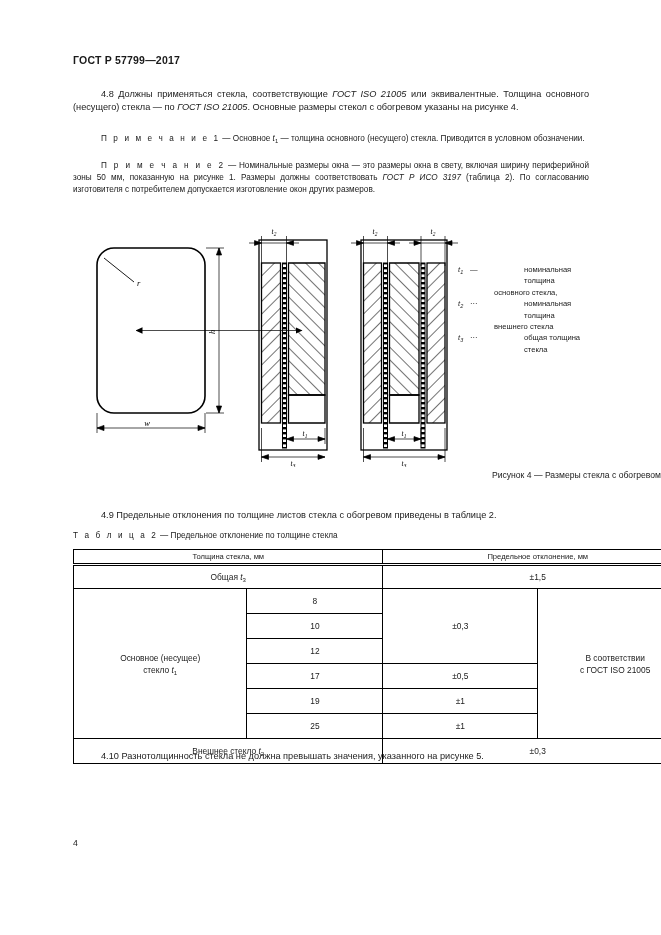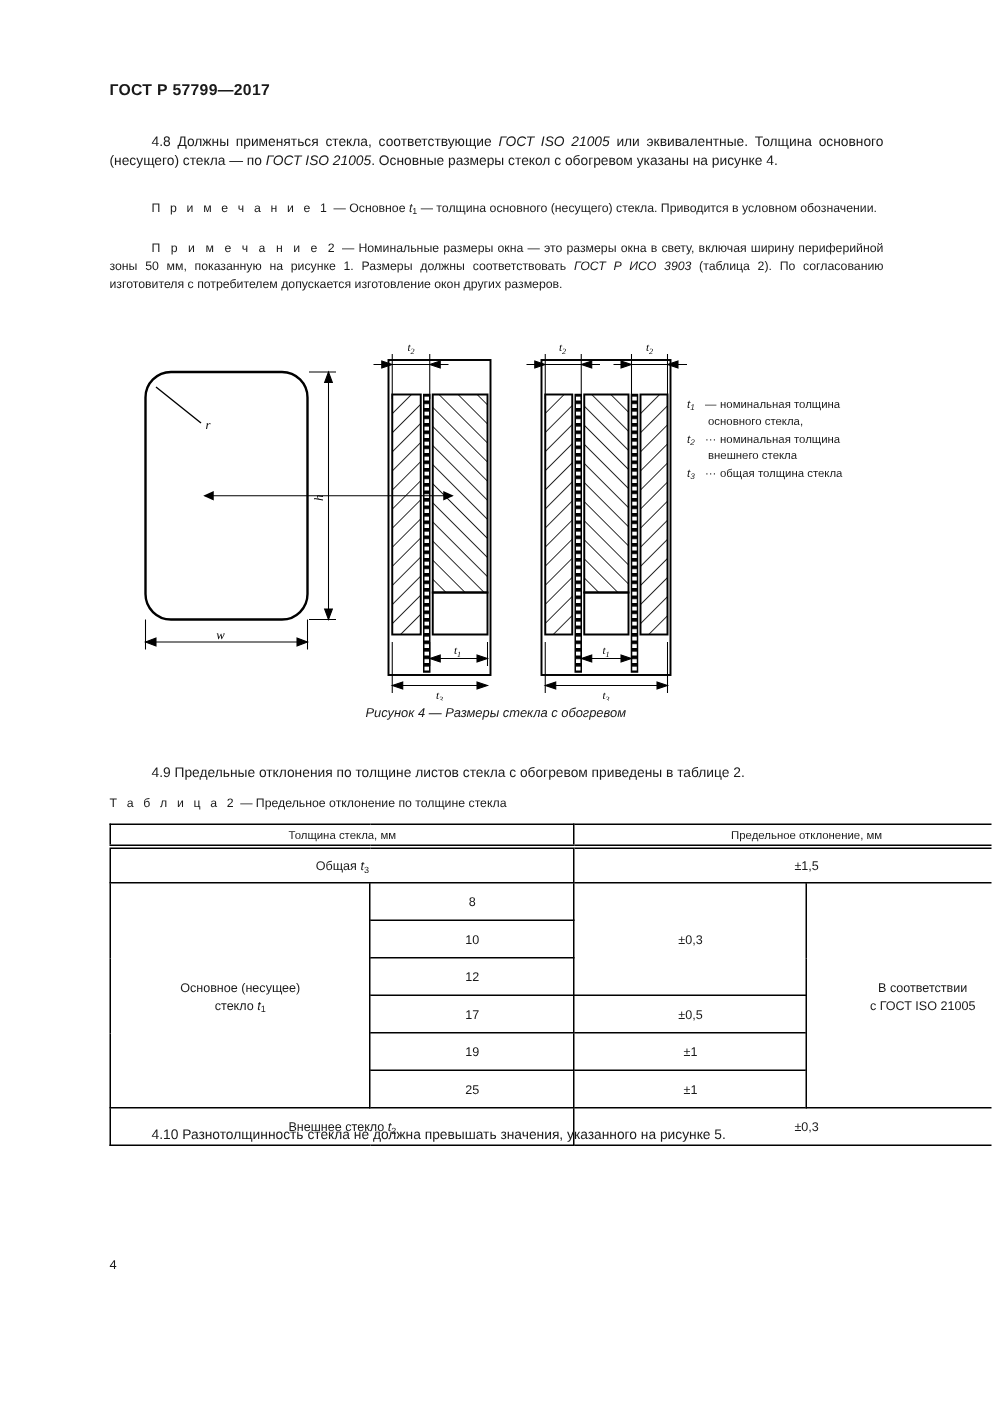--- a/index.html
+++ b/index.html
@@ -29,35 +29,34 @@
     margin:0;font-size:8.2px;line-height:12.2px;text-align:justify;
     text-indent:28px;
   }
   .sp{letter-spacing:2.1px;}
   .it{font-style:italic;}
   sub{font-size:.72em;vertical-align:-.28em;line-height:0;}
 
   
   .figure{position:absolute;left:73px;top:222px;width:516px;height:245px;}
   .fig-caption{
-    position:absolute;left:0;top:470px;width:661px;text-align:center;
+    position:absolute;left:0;top:470px;width:661px;text-align:right;
     font-size:8.6px;
-    font-style:italic;
   }
 
   
   .legend{
     position:absolute;left:458px;top:264px;font-size:7.6px;line-height:11.4px;
     width:145px;
   }
   .legend .lrow{display:flex;}
   .legend .lsym{width:12px;flex:none;font-style:italic;}
   .legend .ldash{width:10px;flex:none;}
-  .legend .ltxt{flex:1;}
-  .legend .lcont{margin-left:14px;}
+  .legend .ltxt{flex:1;margin-left:44px;}
+  .legend .lcont{margin-left:36px;}
 
   
   .tbl-caption{
     position:absolute;left:73px;top:531px;font-size:8.2px;
   }
 
   
   table.gost{
     position:absolute;left:73px;top:549px;width:620px;
     border-collapse:collapse;font-size:8.4px;
@@ -81,21 +80,21 @@
 
   <div class="txt-col" style="top:88px;">
     <p class="body-par"><span>4.8 Должны применяться стекла, соответствующие </span><span class="it">ГОСТ ISO 21005</span><span> или эквивалентные. Толщина основного (несущего) стекла — по </span><span class="it">ГОСТ ISO 21005</span><span>. Основные размеры стекол с обогревом указаны на рисунке 4.</span></p>
   </div>
 
   <div class="txt-col" style="top:133px;">
     <p class="note"><span class="sp">П р и м е ч а н и е  1</span><span> — Основное </span><span class="it">t</span><sub>1</sub><span> — толщина основного (несущего) стекла. Приводится в условном обозначении.</span></p>
   </div>
 
   <div class="txt-col" style="top:160px;">
-    <p class="note"><span class="sp">П р и м е ч а н и е  2</span><span> — Номинальные размеры окна — это размеры окна в свету, включая ширину периферийной зоны 50 мм, показанную на рисунке 1. Размеры должны соответствовать </span><span class="it">ГОСТ Р ИСО 3903</span><span> (таблица 2). По согласованию изготовителя с потребителем допускается изготовление окон других размеров.</span></p>
+    <p class="note"><span class="sp">П р и м е ч а н и е  2</span><span> — Номинальные размеры окна — это размеры окна в свету, включая ширину периферийной зоны 50 мм, показанную на рисунке 1. Размеры должны соответствовать </span><span class="it">ГОСТ Р ИСО 3197</span><span> (таблица 2). По согласованию изготовителя с потребителем допускается изготовление окон других размеров.</span></p>
   </div>
 
   <div class="figure">
     <svg width="516" height="245" viewBox="0 0 516 245">
       <defs>
 
         <pattern id="hatchA" width="9" height="9" patternUnits="userSpaceOnUse" patternTransform="rotate(45)">
           <line x1="0" y1="0" x2="0" y2="9" stroke="#000" stroke-width="1.1"></line>
         </pattern>
 

